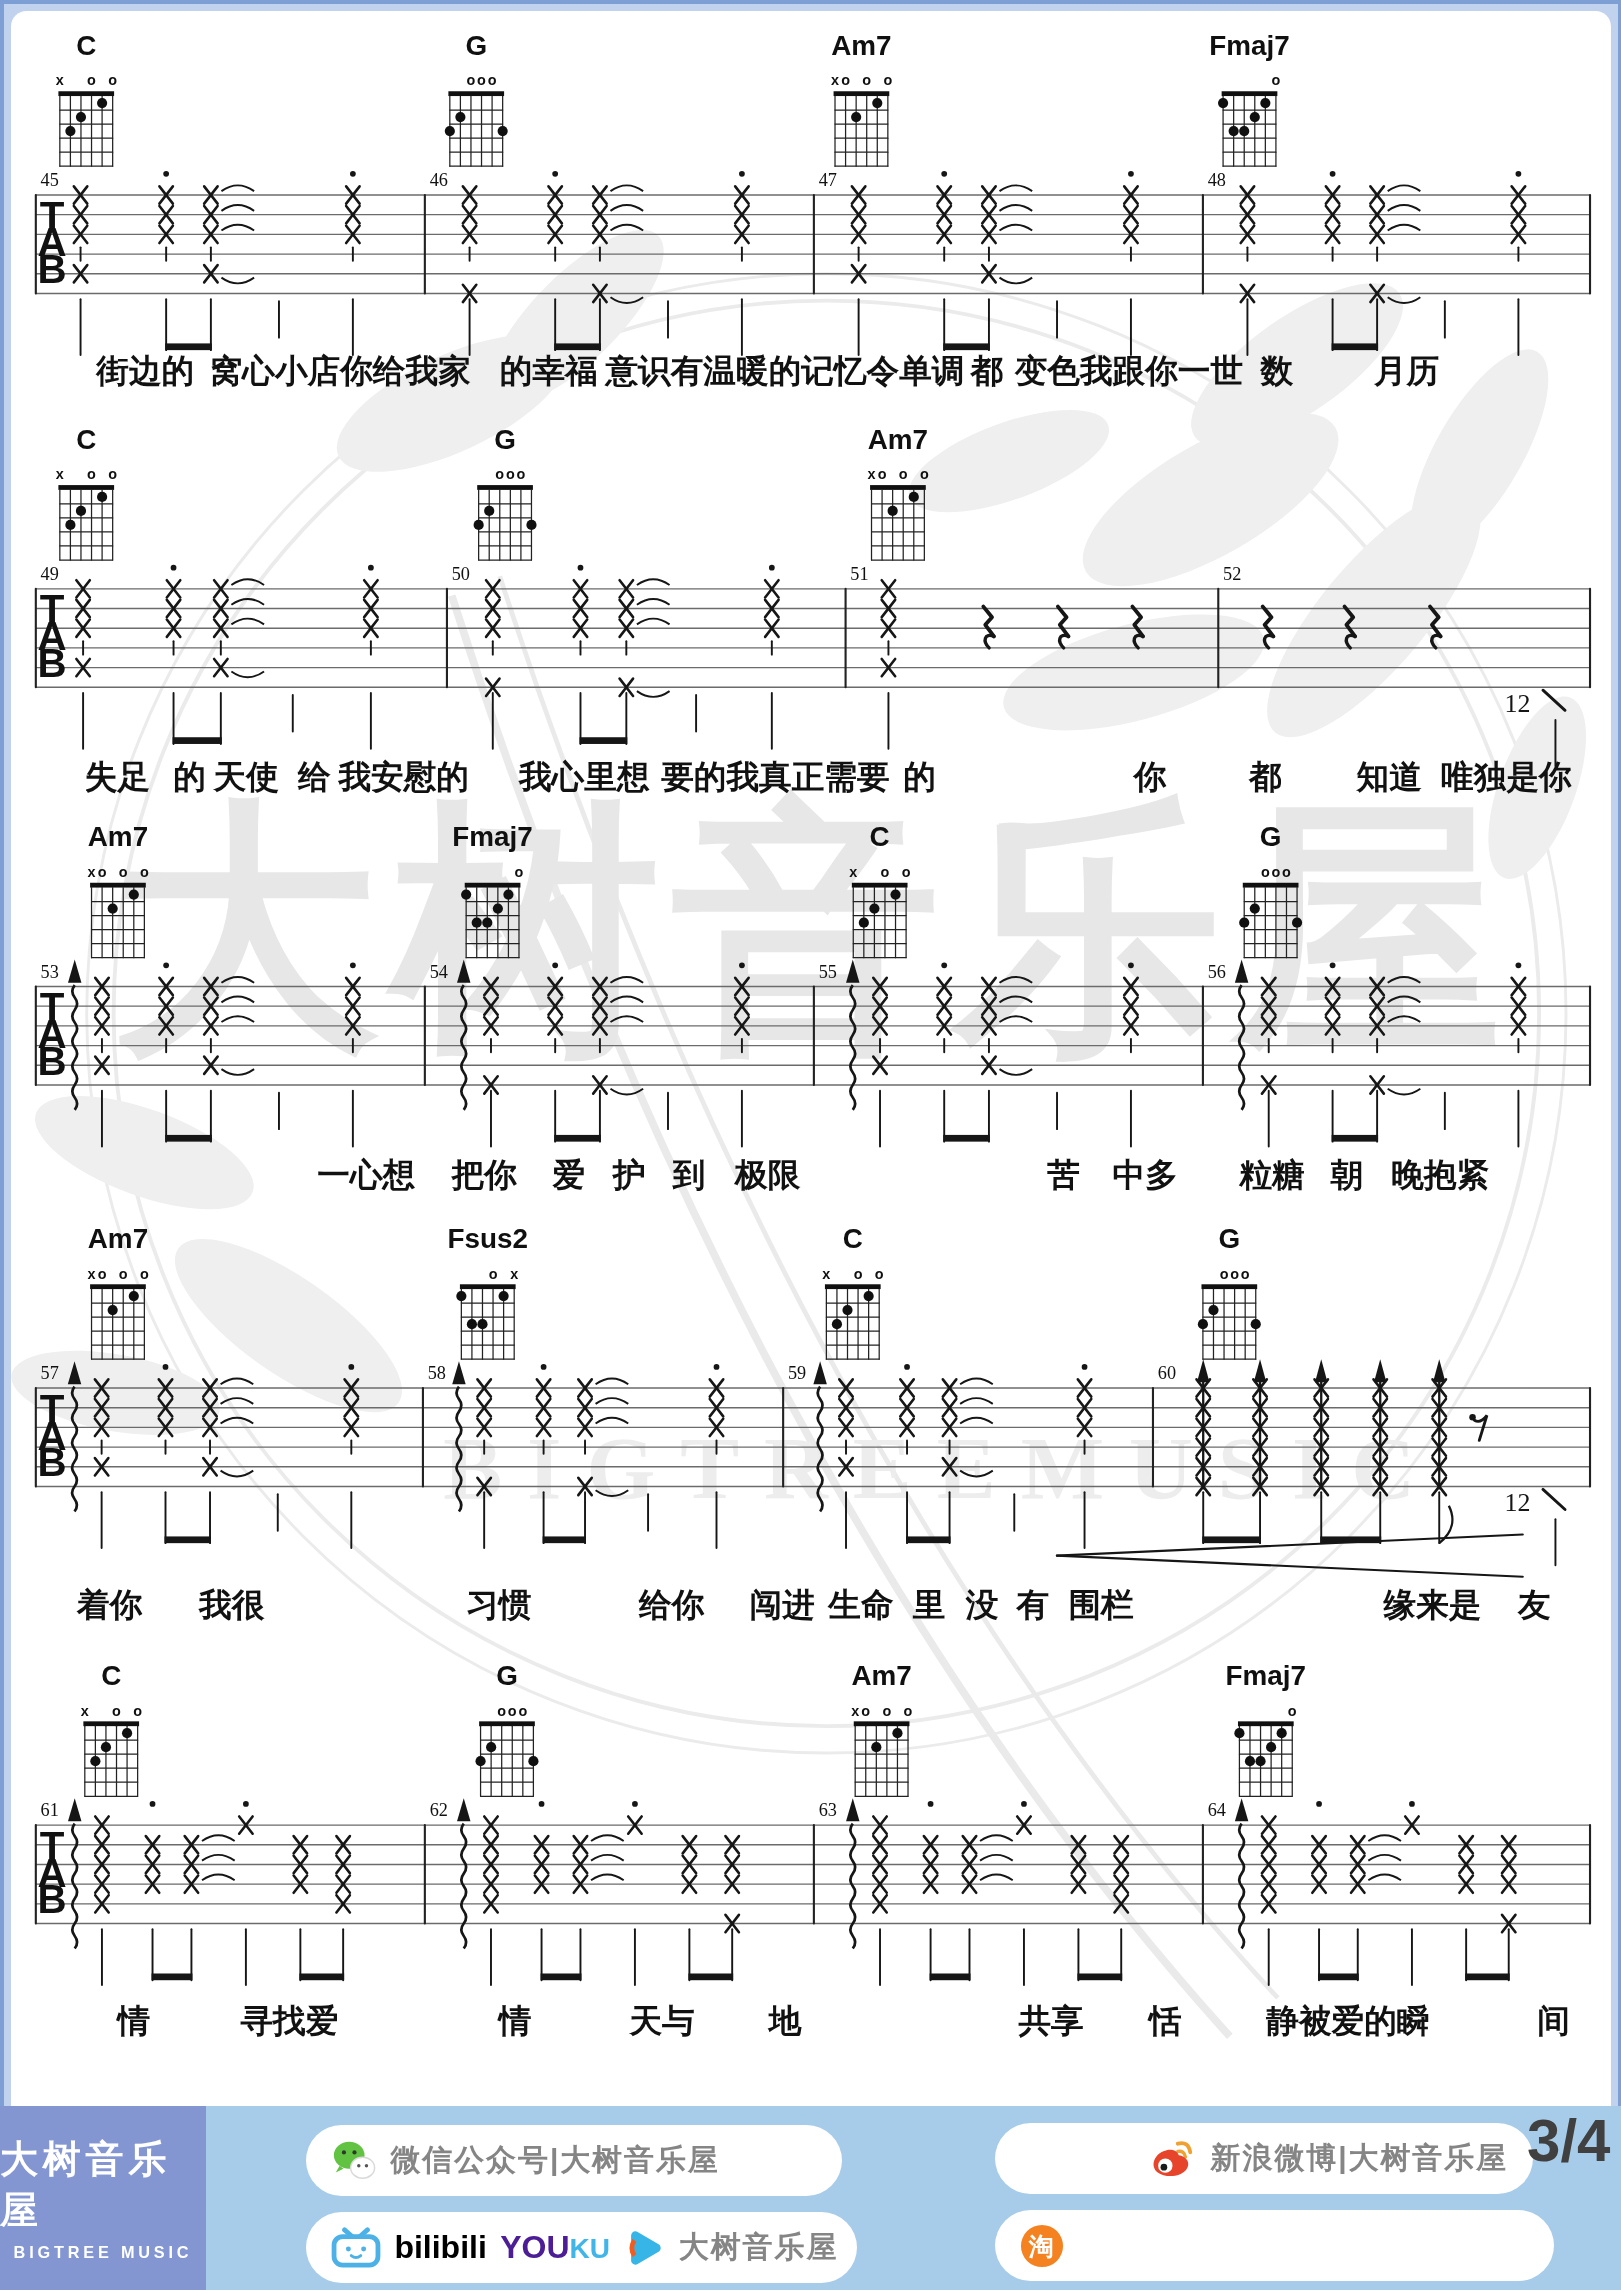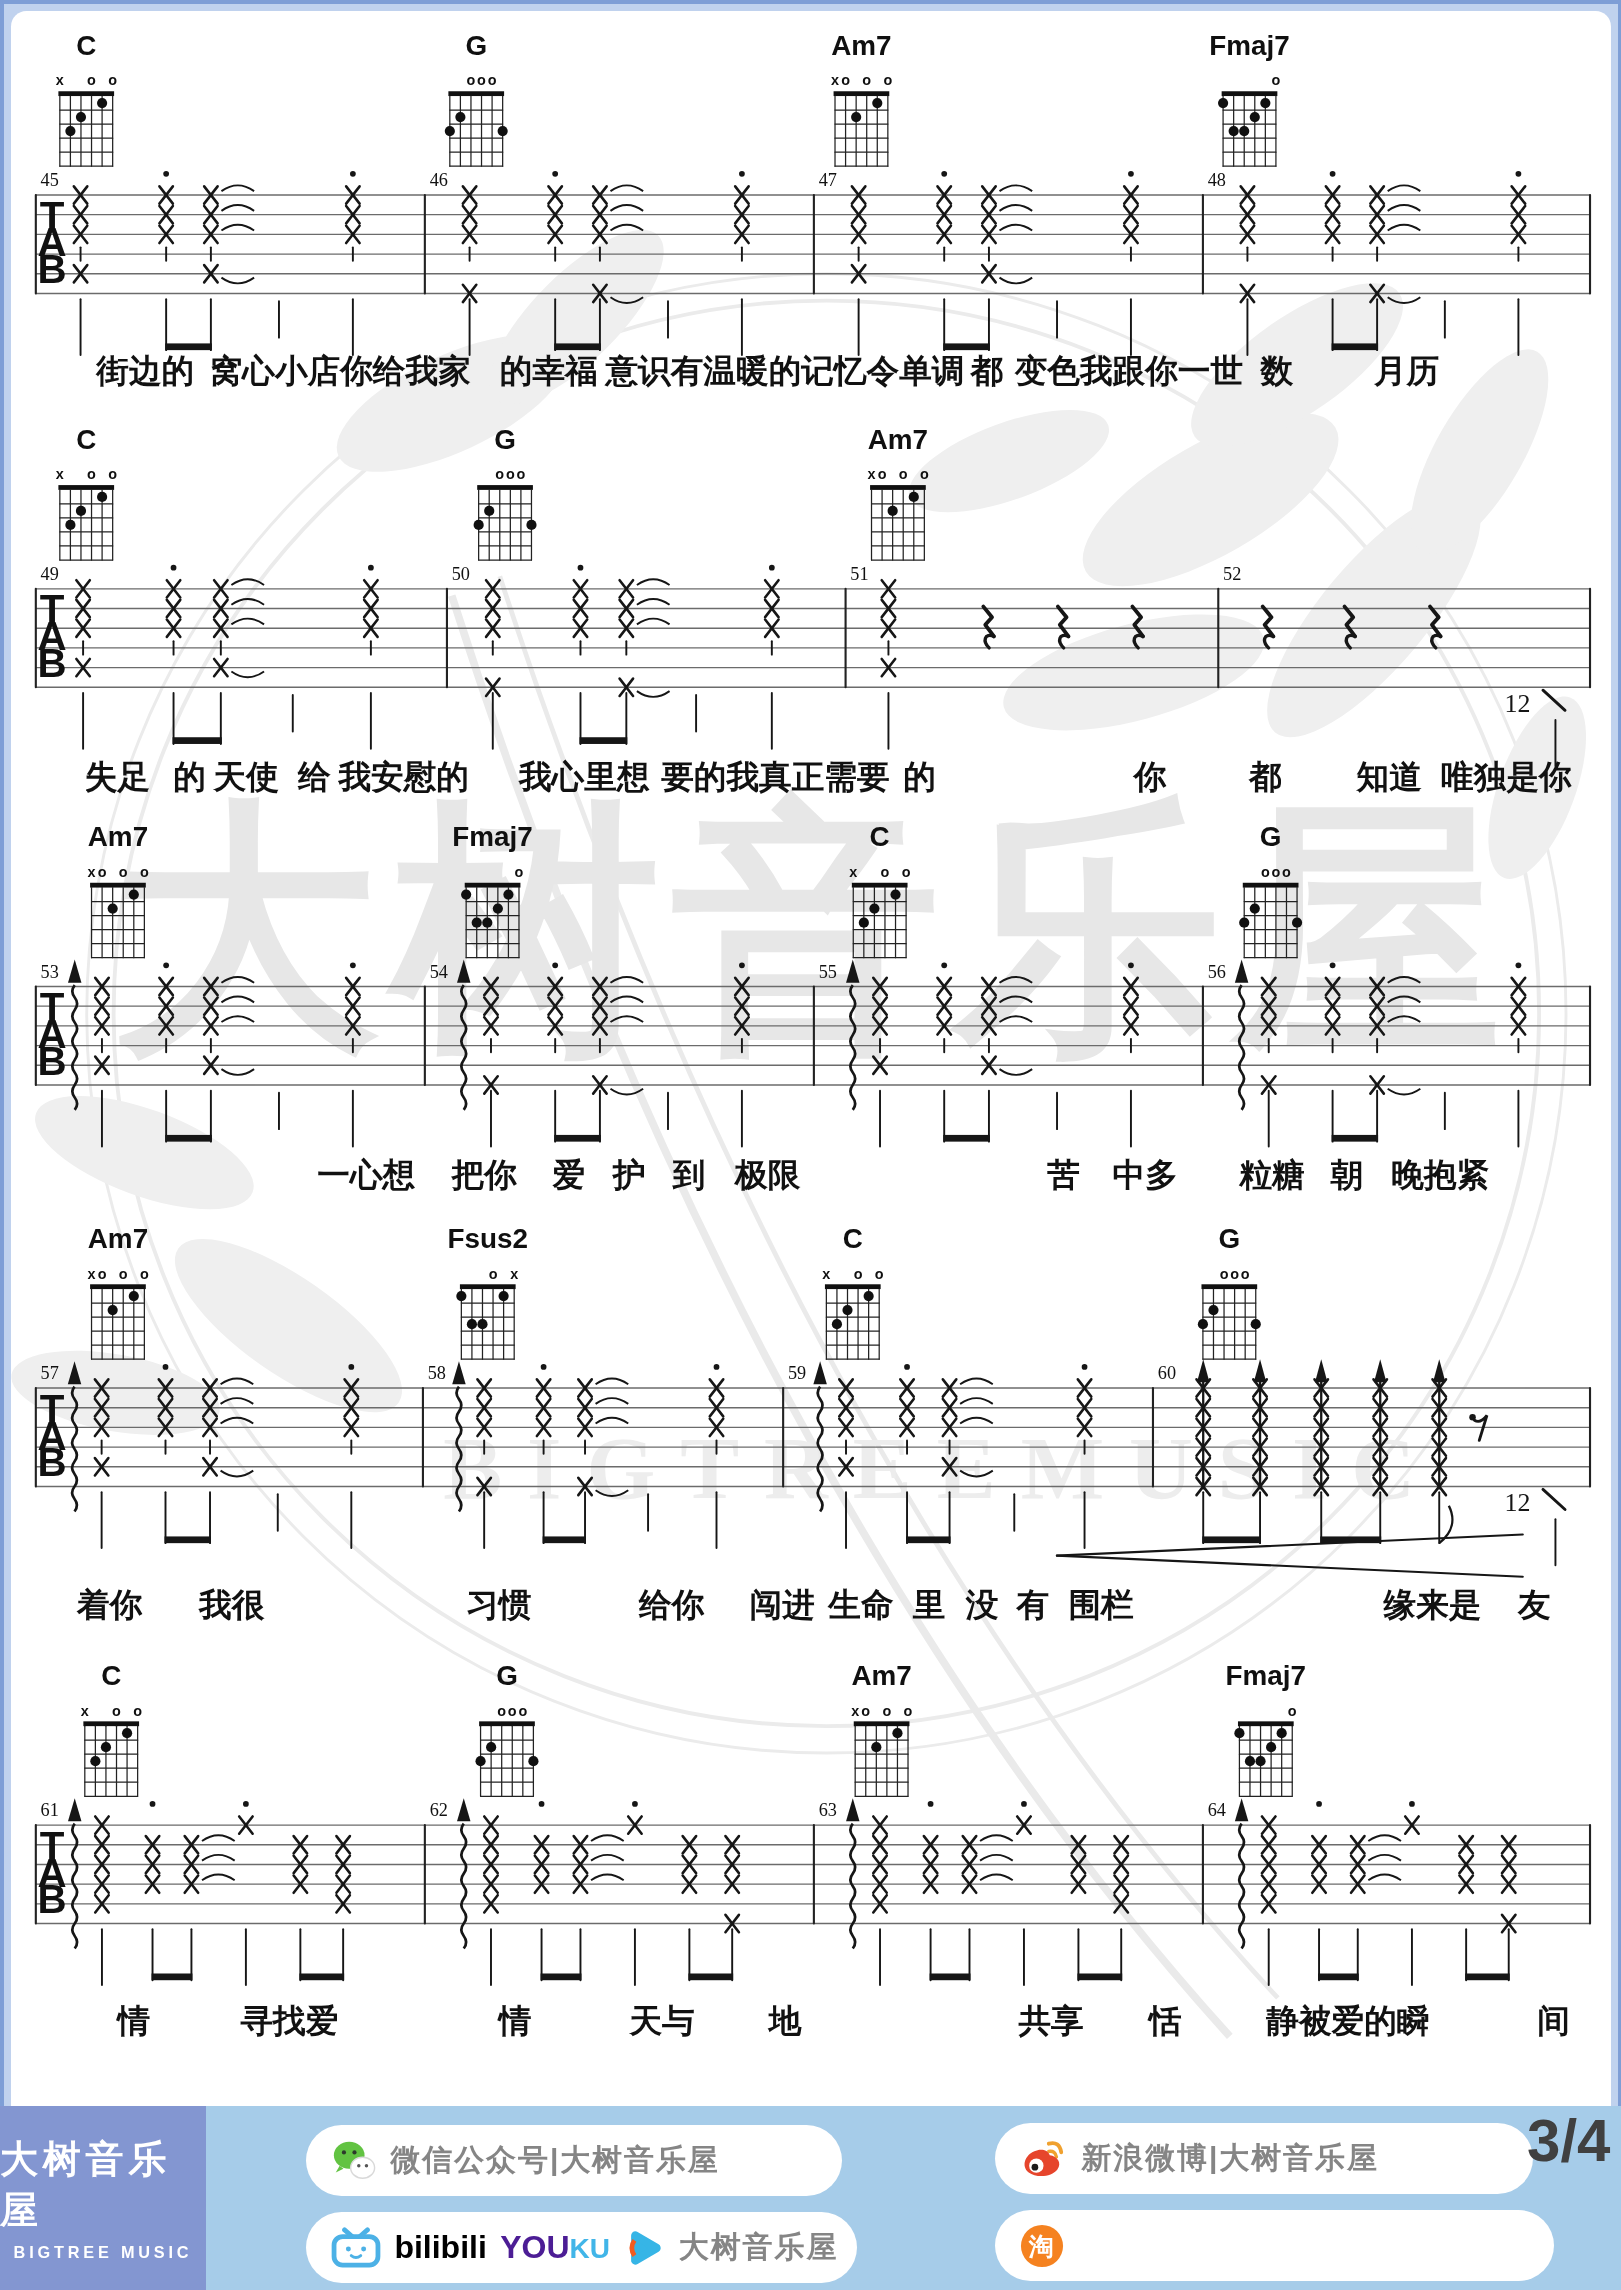--- a/index.html
+++ b/index.html
@@ -16,21 +16,21 @@
   .footer{position:absolute;left:0;right:0;top:2106px;height:184px;background:#a6cce9;z-index:5;}
   .brand-box{position:absolute;left:0;top:0;width:206px;height:184px;background:#8396d1;
     display:flex;flex-direction:column;align-items:center;justify-content:center;color:#fff;}
   .brand-cn{font-size:38px;font-weight:700;letter-spacing:4.8px;}
   .brand-en{font-size:16.3px;font-weight:700;letter-spacing:3.8px;margin-top:7px;}
   .pill{position:absolute;background:#fff;border-radius:960px;display:flex;align-items:center;
     gap:13.4px;padding:0 25px;height:71px;box-sizing:border-box;color:#858585;
     font-size:30px;font-weight:600;letter-spacing:1.9px;white-space:nowrap;}
   #pill-wechat{left:306px;top:19px;width:536px;}
   #pill-video{left:306px;top:106px;width:551px;}
-  #pill-weibo{left:995px;top:17.3px;width:538px;}
+  #pill-weibo{left:995px;top:17.3px;width:538px;justify-content:flex-end;}
   #pill-taobao{left:995px;top:104px;width:559px;}
   .pill .icon{flex:0 0 auto;display:flex;align-items:center;}
   .bili-word{color:#000000;font-weight:800;font-size:32px;letter-spacing:0;}
   .youku-you{color:#4c1d95;font-weight:800;font-size:32px;letter-spacing:0;}
   .youku-ku{color:#41b5e8;font-weight:800;font-size:28px;letter-spacing:0;}
   .page-num{position:absolute;right:11.5px;top:0px;font-size:60px;font-weight:800;color:#404040;}
 </style>
 </head>
 <body>
 

